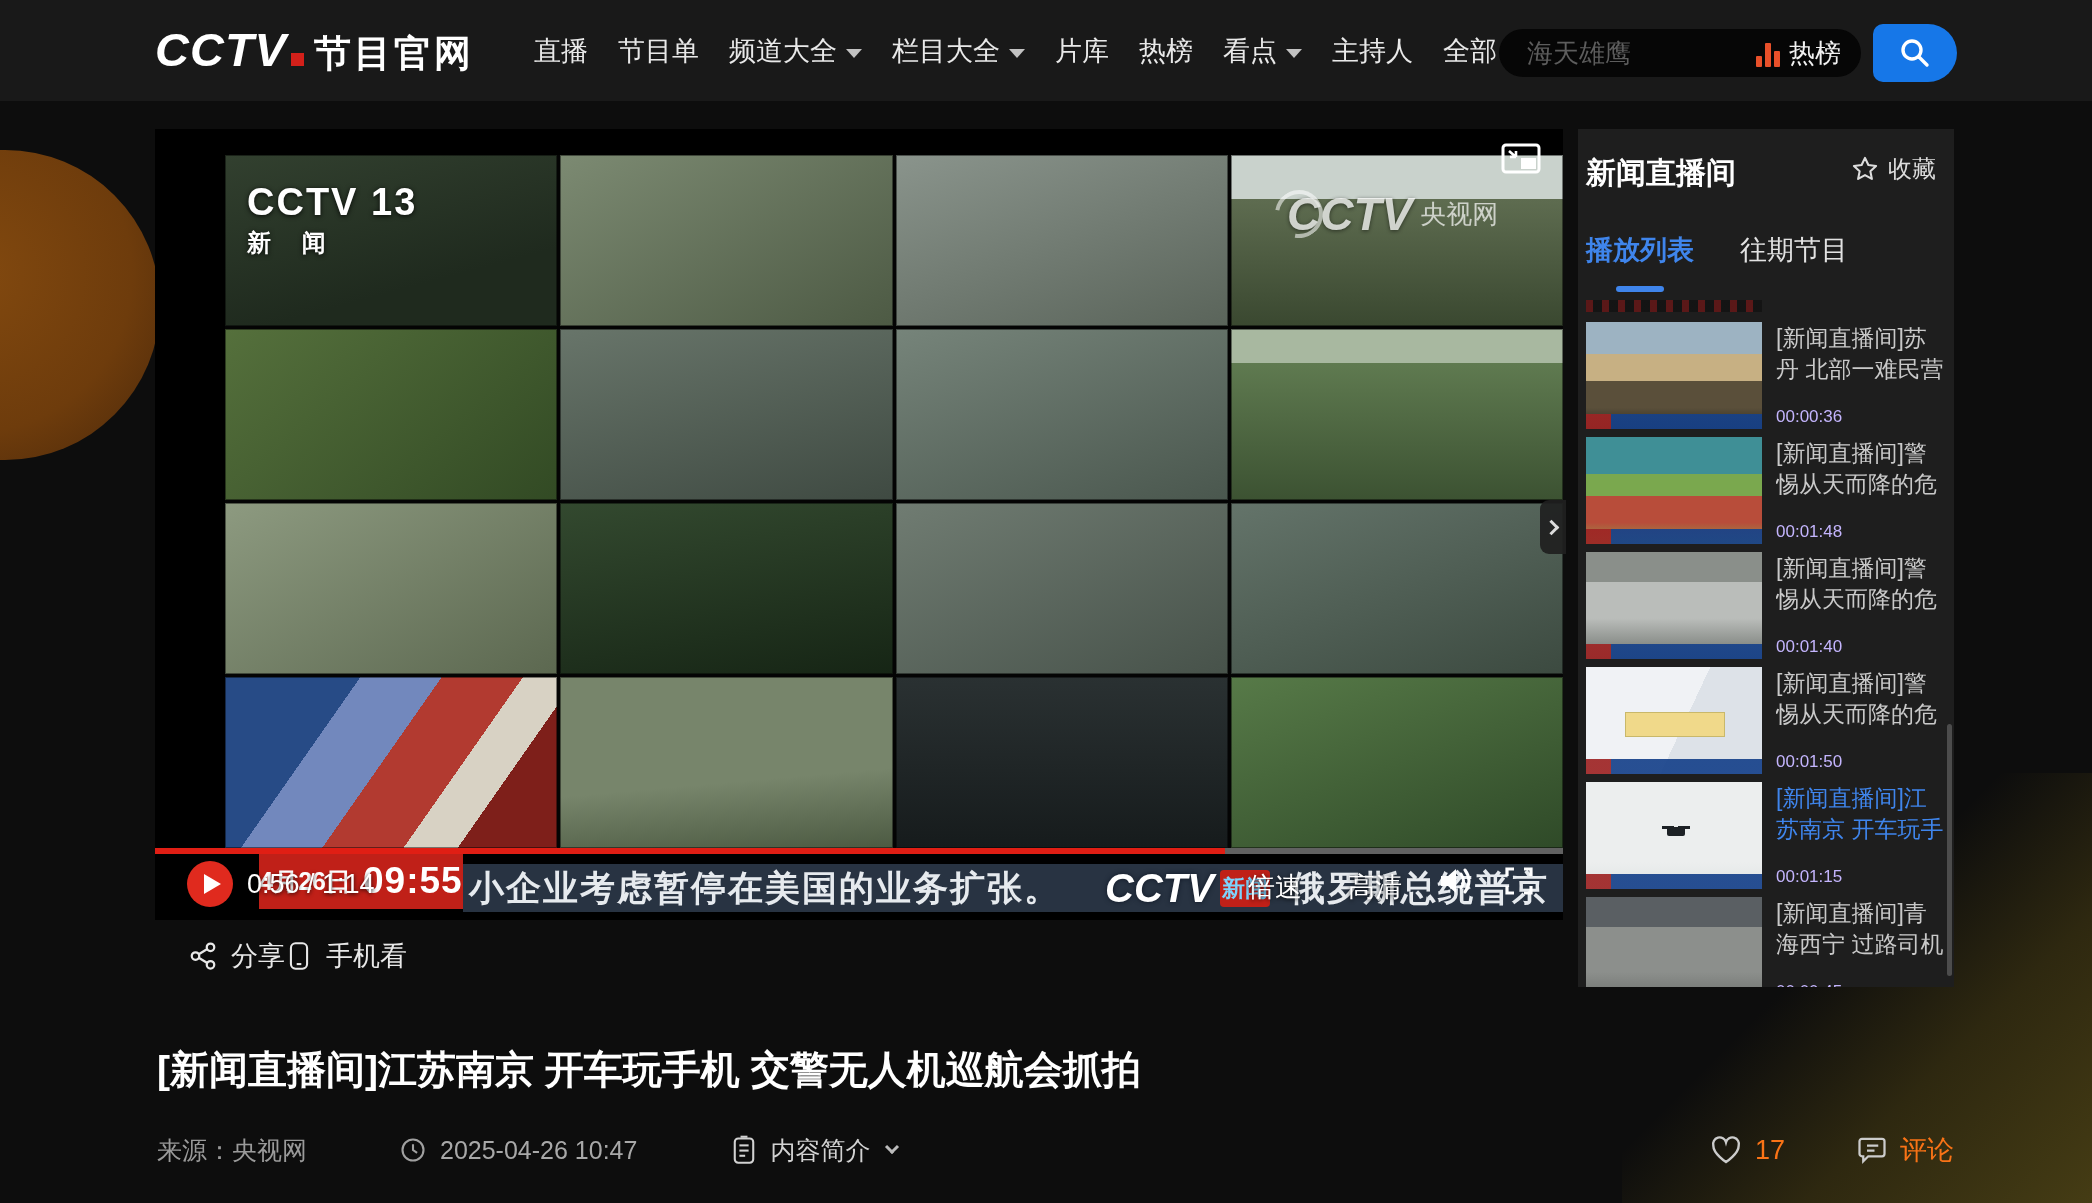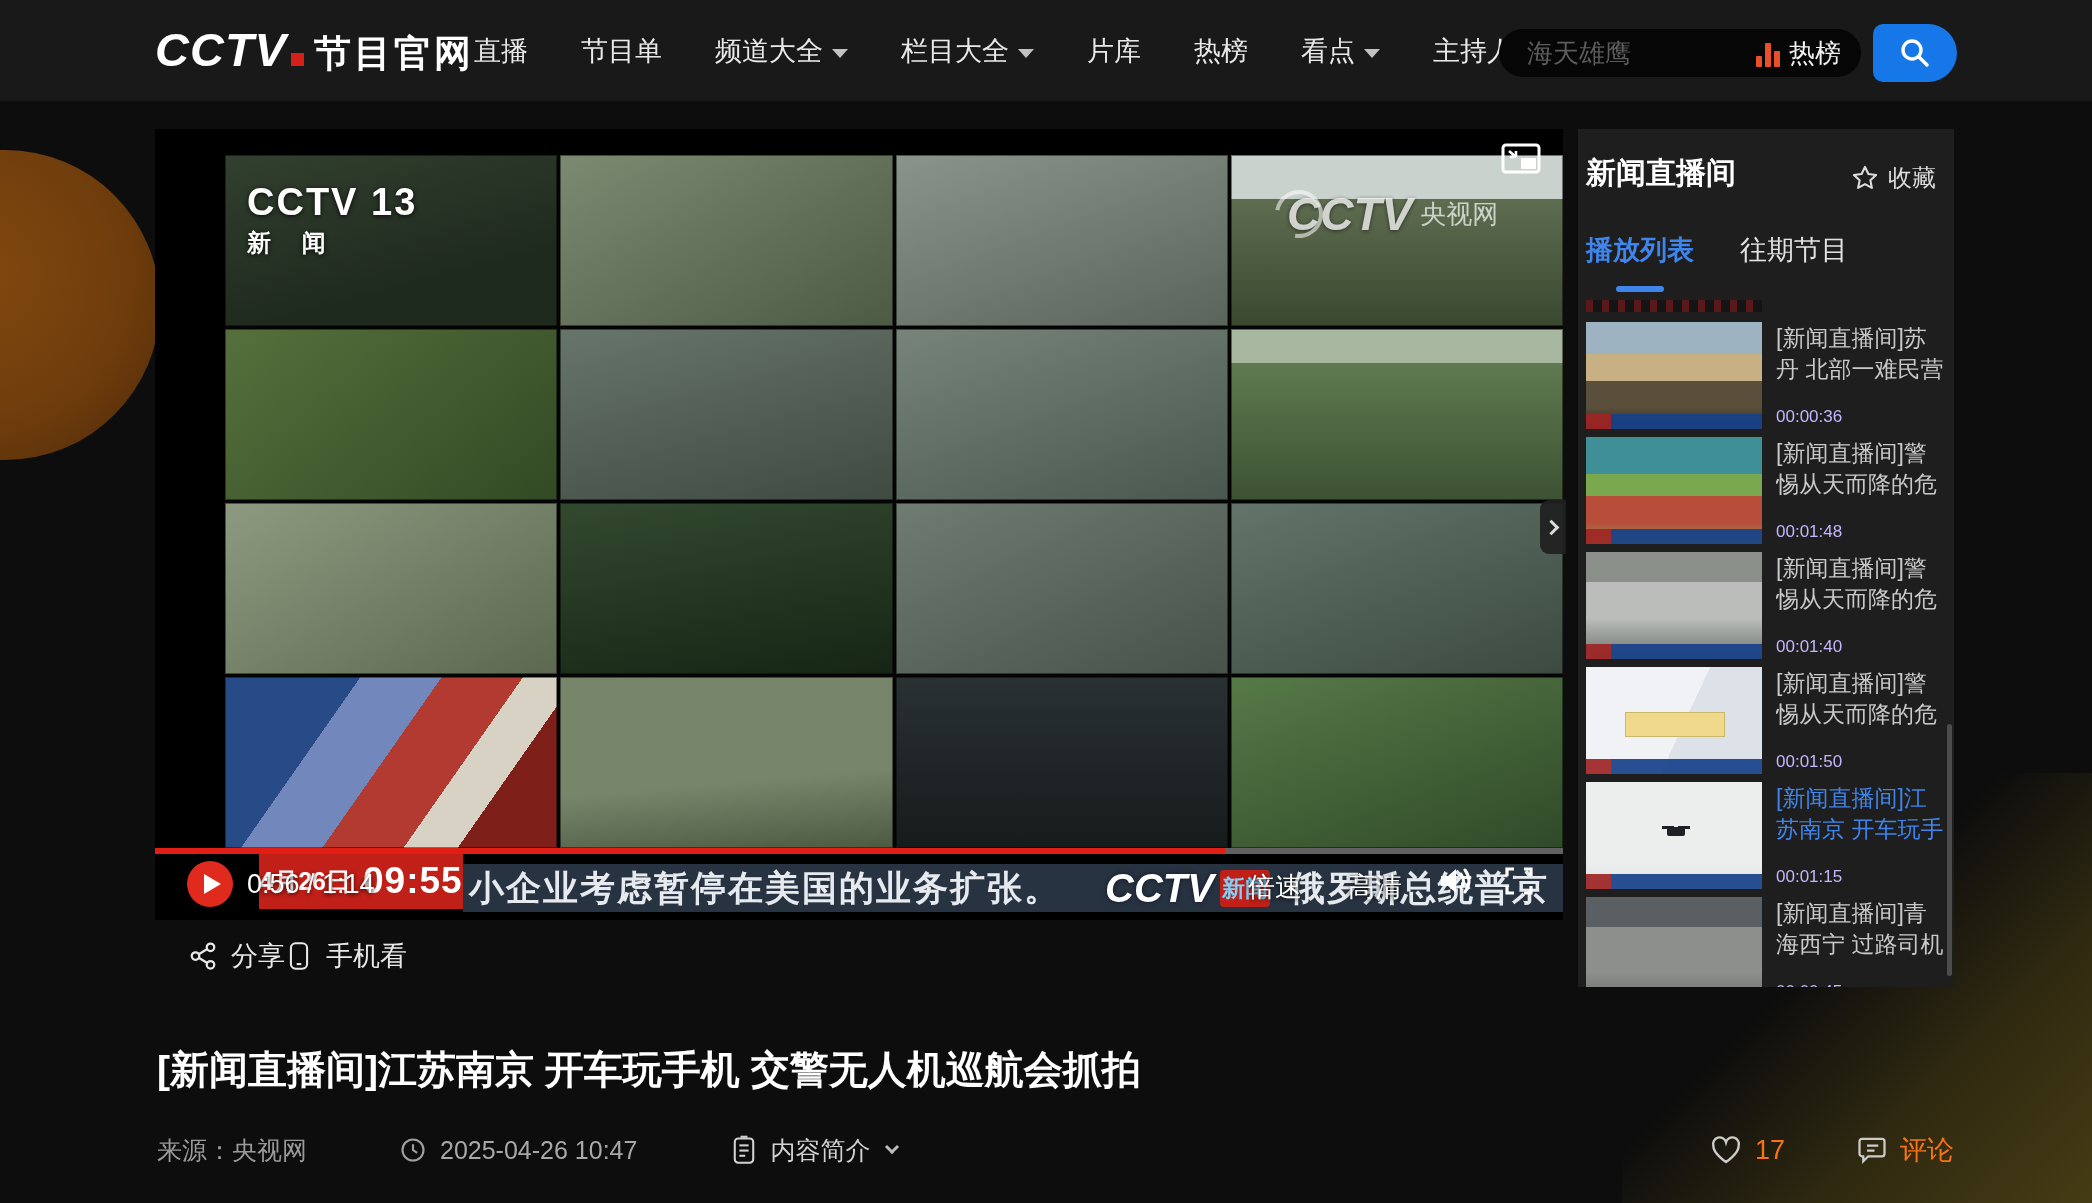--- a/index.html
+++ b/index.html
@@ -12,21 +12,21 @@
 veloc background:#7a430e;background:radial-gradient(circle at 40% 40%,#82490f 0%,#6e3c0c 60%,#49270a 100%);}
   .deco-corner{position:absolute;right:0;bottom:0;width:470px;height:430px;
        background:linear-gradient(315deg,#453c14 0%,#2e2810 32%,rgba(20,18,8,0) 58%);}
 
   
   .topnav{position:absolute;top:0;left:0;right:0;height:101px;background:#191919;display:flex;align-items:center;z-index:20}
   .logo{margin-left:155px;display:flex;align-items:baseline;cursor:pointer}
   .logo-cctv{font-size:47px;font-weight:800;font-style:italic;letter-spacing:1px;color:#fff}
   .logo-dot{width:13px;height:13px;background:#d3201a;display:inline-block;margin:0 10px 0 4px}
   .logo-suffix{font-size:37px;font-weight:700;color:#fff;letter-spacing:3px}
-  .nav-items{display:flex;gap:53px;}
+  .nav-items{display:flex;gap:30px;margin-left:60px}
   .nav-item{font-size:27px;color:#e9e9e9;display:flex;align-items:center;gap:9px;cursor:pointer;white-space:nowrap}
   .caret{width:0;height:0;border-left:8px solid transparent;border-right:8px solid transparent;border-top:9px solid #c2c2c2;margin-top:5px}
   .search-wrap{position:absolute;right:135px;top:24px;display:flex;align-items:center}
   .search-box{width:362px;height:48px;background:#060606;border-radius:26px;display:flex;align-items:center;padding:0 20px 0 28px}
   .search-input{flex:1;min-width:0;background:transparent;border:none;outline:none;color:#ccc;font-size:26px}
   .search-input::placeholder{color:#5d5d5d}
   .hot-in-search{display:flex;align-items:flex-end;gap:9px;cursor:pointer}
   .hot-bars{display:flex;align-items:flex-end;gap:3px;height:24px}
   .hot-bars i{width:6px;background:var(--hot-orange,#e8502a);border-radius:1px;display:block}
   .hot-bars i:nth-child(1){height:11px}.hot-bars i:nth-child(2){height:24px}.hot-bars i:nth-child(3){height:16px}
@@ -90,21 +90,21 @@
   .vol-btn{left:1283px}
   .fs-btn{left:1348px}
 
   .expand-tab{position:absolute;left:1540px;top:500px;width:26px;height:54px;background:rgba(32,32,32,.92);z-index:8;
       border-radius:9px 0 0 9px;display:flex;align-items:center;justify-content:center;cursor:pointer}
   .chev-right{width:11px;height:11px;border-top:3px solid #ddd;border-right:3px solid #ddd;transform:rotate(45deg);margin-right:3px}
 
   
   .sidebar{position:absolute;left:1578px;top:129px;width:376px;height:858px;background:#1e1e1e;overflow:hidden}
   .sb-scroll{position:absolute;right:2px;top:595px;width:5px;height:252px;background:#4c4c4c;border-radius:3px;cursor:pointer}
-  .sb-header{display:flex;align-items:flex-end;justify-content:space-between;padding:24px 18px 0 8px}
+  .sb-header{display:flex;align-items:flex-start;justify-content:space-between;padding:24px 18px 0 8px}
   .sb-title{font-size:30px;font-weight:700;color:#fff}
   .sb-fav{display:flex;align-items:center;gap:9px;color:#ddd;font-size:24px;cursor:pointer;background:none;border:none}
   .sb-tabs{display:flex;gap:46px;padding:38px 0 0 8px;align-items:baseline}
   .sb-tab{font-size:27px;color:#e2e2e2;position:relative;padding-bottom:24px;cursor:pointer}
   .sb-tab.active{color:var(--active-blue,#3f8cf0);font-weight:700}
   .sb-tab.active::after{content:"";position:absolute;left:28%;right:28%;bottom:0;height:6px;border-radius:3px;background:var(--active-blue,#3f8cf0)}
   .pl-sliver{margin:8px 0 10px 8px;width:176px;height:12px;
       background:repeating-linear-gradient(90deg,rgba(150,28,28,.55) 0 7px,rgba(20,20,20,.9) 7px 16px),#131313}
   .pl-list{padding:0 8px 0 8px}
   .pl-item{display:flex;gap:14px;height:107px;margin-bottom:8px;cursor:pointer}

